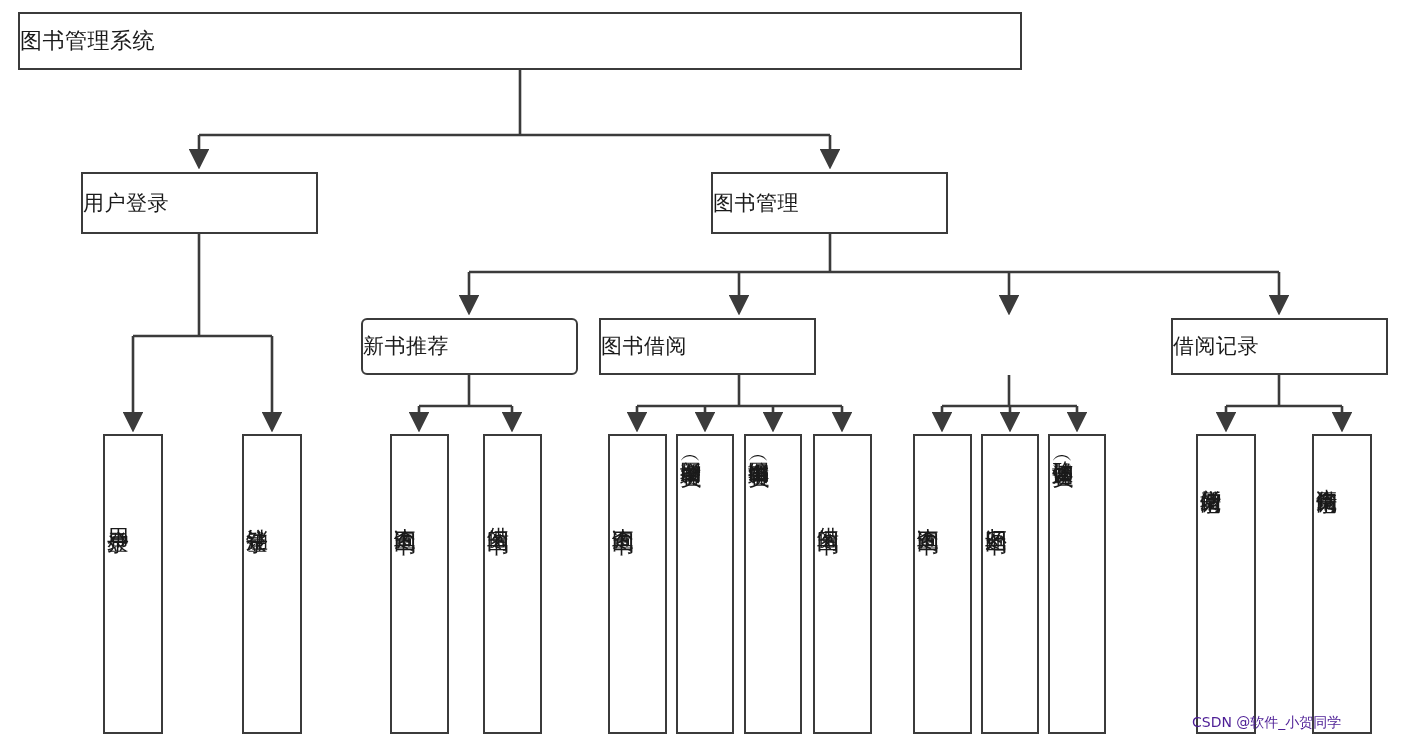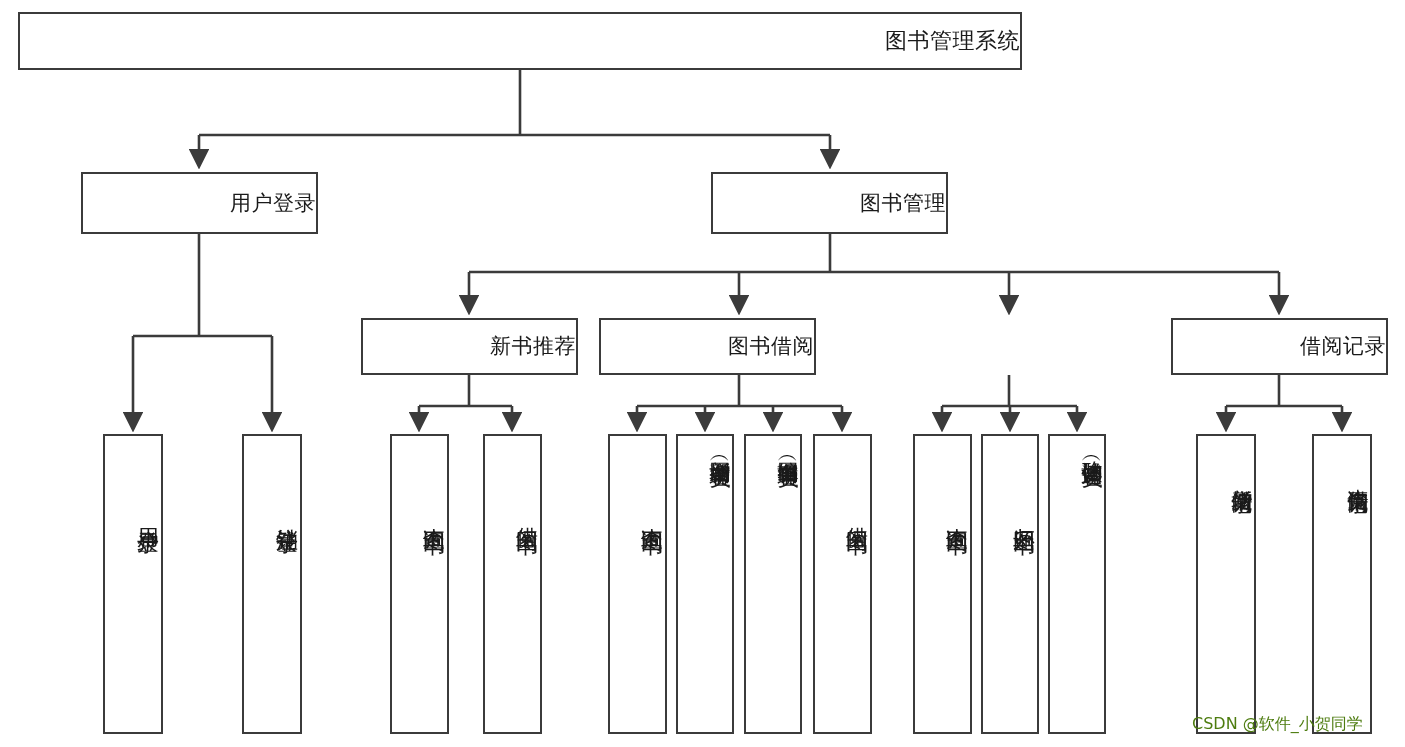--- a/index.html
+++ b/index.html
@@ -26,21 +26,21 @@
     height: 747px;
     pointer-events: none;
   }
   .node {
     position: absolute;
     box-sizing: border-box;
     background: #ffffff;
     border: 2px solid #3b3b3b;
     display: flex;
     align-items: center;
-    justify-content: flex-end;
+    justify-content: flex-start;
     color: #1a1a1a;
     text-align: center;
     z-index: 2;
   }
   .node .label {
     display: block;
     line-height: 1.18;
     letter-spacing: 0.5px;
   }
   .node.horizontal .label {
@@ -60,22 +60,22 @@
   }
   .node.vertical.tall-text .label {
     font-size: 21px;
     letter-spacing: 1px;
   }
   #root-node .label { font-size: 22px; }
   #watermark {
     position: absolute;
     left: 1192px;
     top: 714px;
-    font-size: 16px;
-    color: #4d7c0f;
+    font-size: 14px;
+    color: #4c1d95;
     white-space: nowrap;
     z-index: 5;
     font-family: "DejaVu Sans", "Liberation Sans", sans-serif;
   }
 </style>
 </head>
 <body>
 
 <div id="diagram">
 
@@ -133,21 +133,21 @@
     <span class="label">图书管理系统</span>
   </div>
 
   <div class="node horizontal" style="left:81px; top:172px; width:237px; height:62px;">
     <span class="label">用户登录</span>
   </div>
   <div class="node horizontal" style="left:711px; top:172px; width:237px; height:62px;">
     <span class="label">图书管理</span>
   </div>
 
-  <div class="node horizontal" style="left:361px; top:318px; width:217px; height:57px;">
+  <div class="node horizontal" style="left:361px; top:318px; width:217px; height:57px;border-radius:6px;">
     <span class="label">新书推荐</span>
   </div>
   <div class="node horizontal" style="left:599px; top:318px; width:217px; height:57px;">
     <span class="label">图书借阅</span>
   </div>
   <div class="node horizontal" style="left:1171px; top:318px; width:217px; height:57px;">
     <span class="label">借阅记录</span>
   </div>
 
   <div class="node vertical" style="left:103px; top:434px; width:60px; height:300px; padding-top:74px;">

